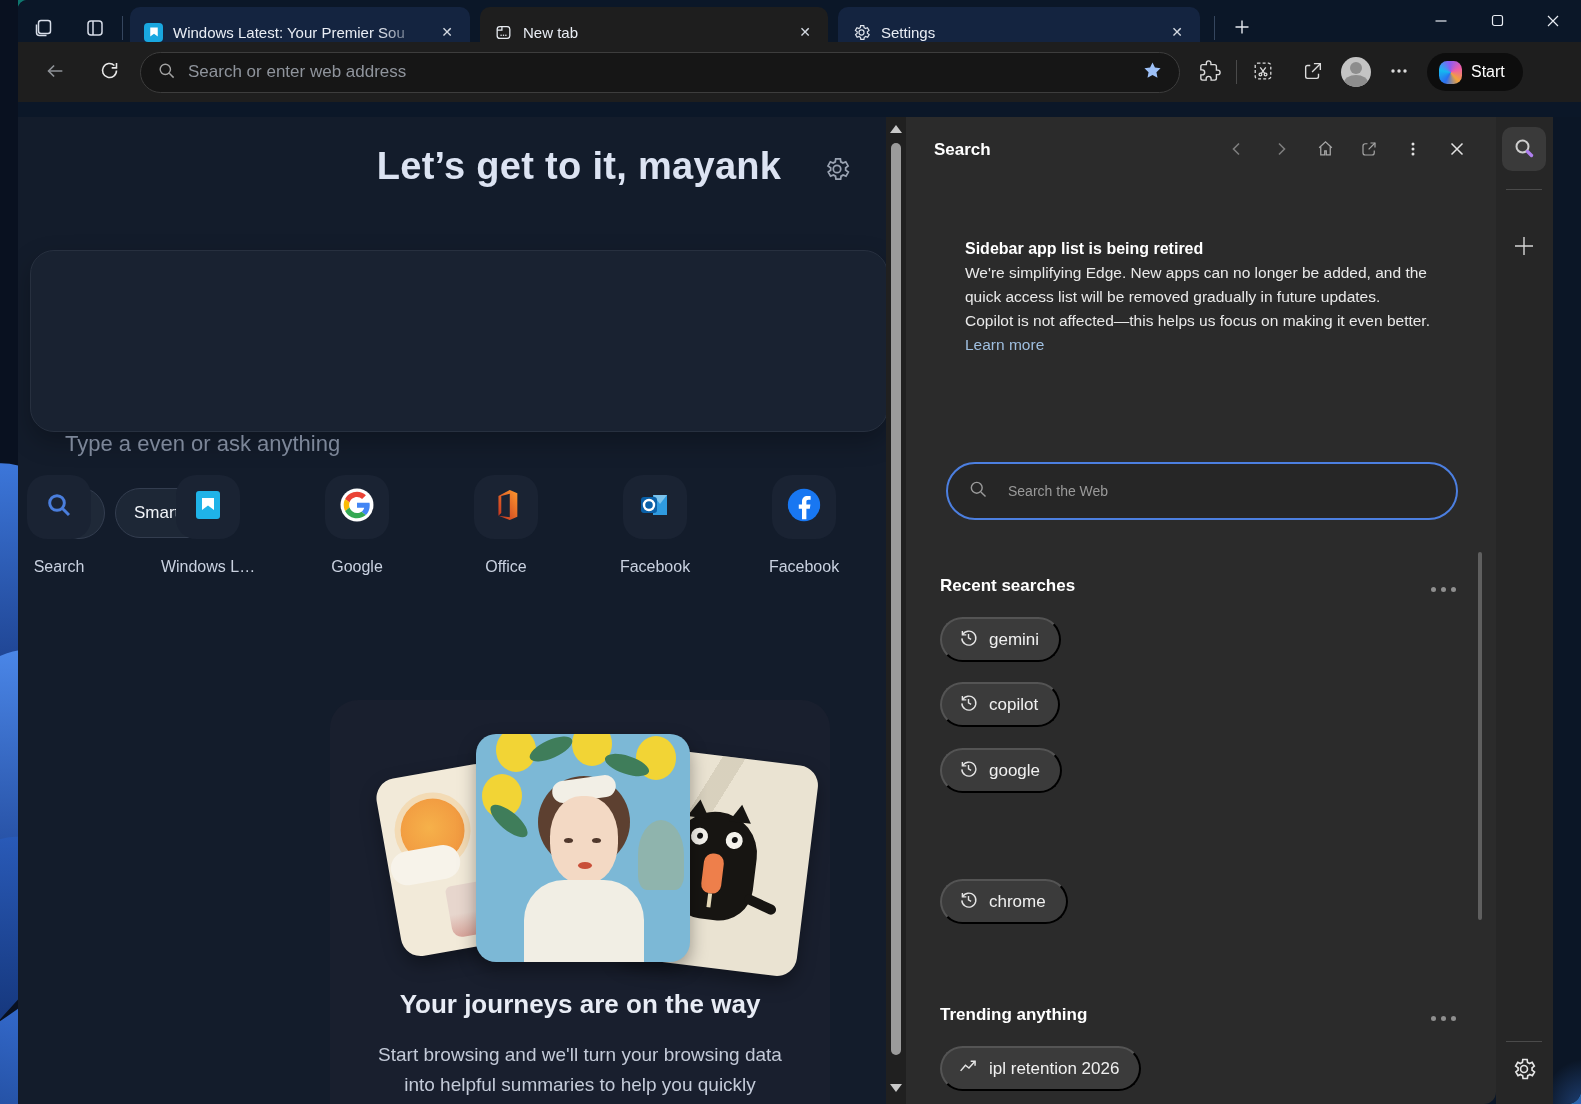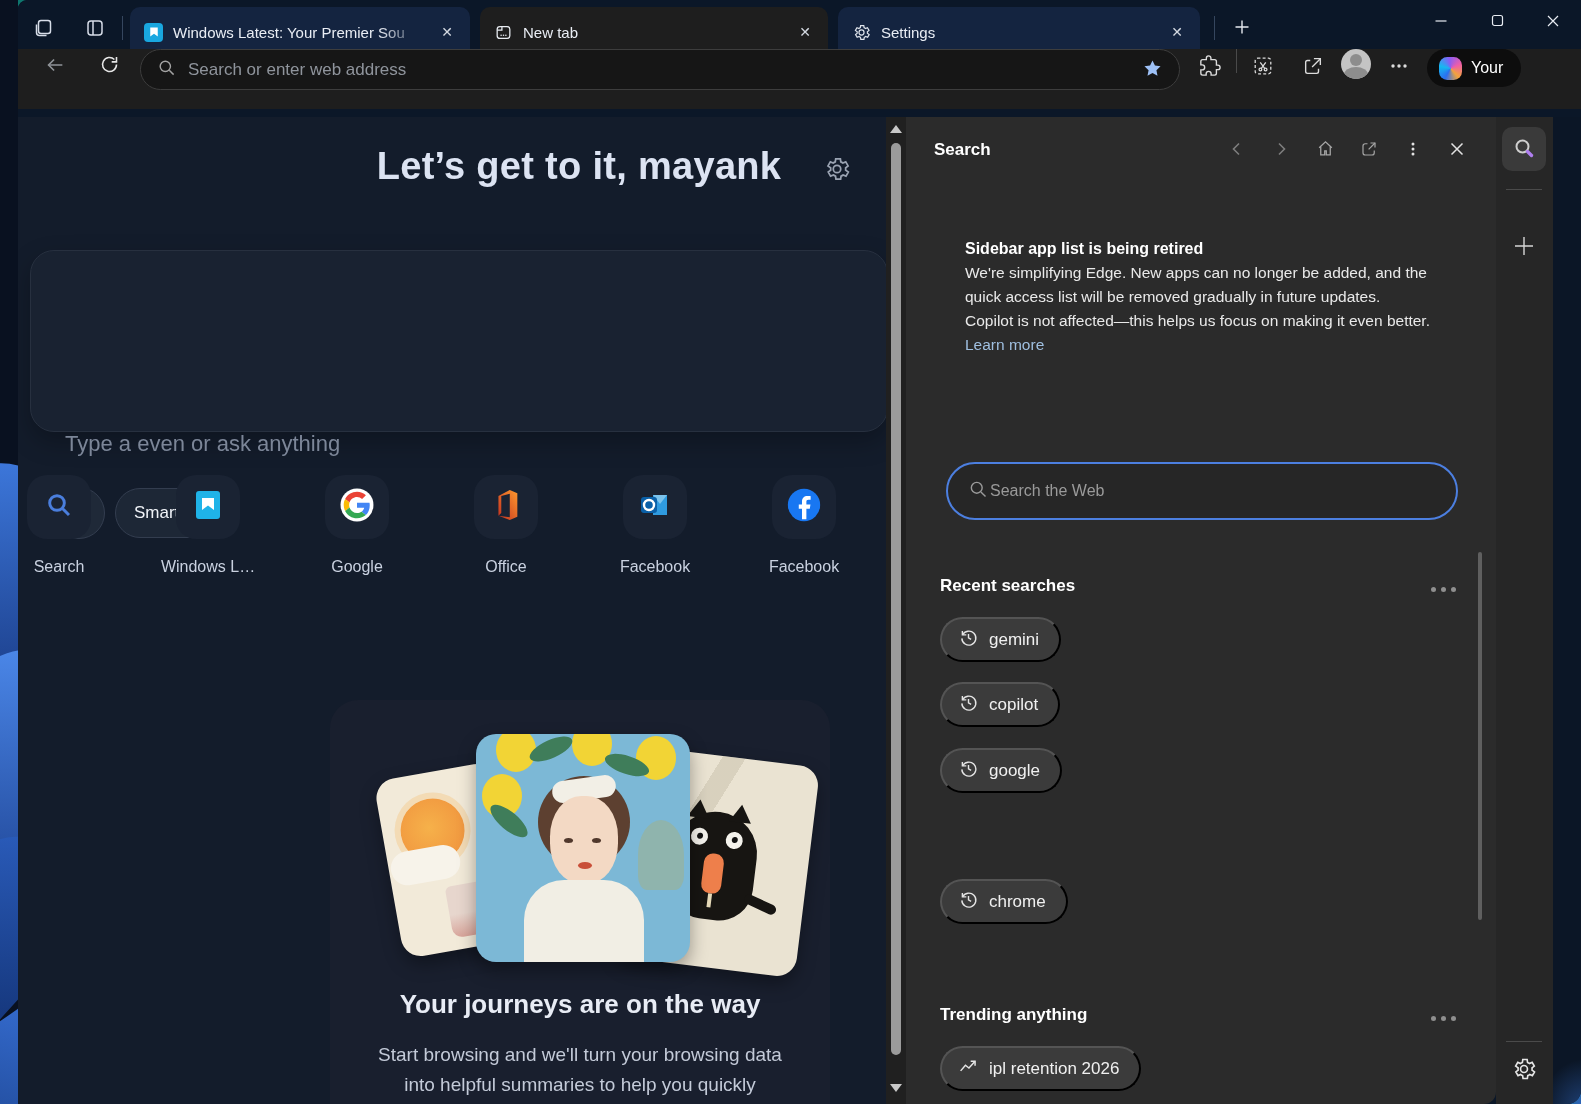--- a/index.html
+++ b/index.html
@@ -28,21 +28,21 @@
   .favicon { width:19px; height:19px; flex:0 0 auto; margin-right:10px; }
   .tab-title { color:#e9edf4; font-size:15px; white-space:nowrap; overflow:hidden; }
   .tab-title.fade { width:252px; -webkit-mask-image:linear-gradient(90deg,#000 82%,transparent); mask-image:linear-gradient(90deg,#000 82%,transparent); }
   .tab-close { margin-left:12px; color:#d4d9e1; font-size:14px; line-height:1; background:transparent; border:none; cursor:pointer; padding:3px 5px; border-radius:4px; }
   .wl-fav { width:19px; height:19px; background:#19a7e0; border-radius:4px; display:flex; align-items:center; justify-content:center; }
   .newtab-plus { position:absolute; top:12px; width:32px; height:32px; color:#e6eaf0; font-size:22px; font-weight:400; display:flex; align-items:center; justify-content:center; background:transparent; border:none; cursor:pointer; }
   .win-controls { position:absolute; right:0; top:0; height:44px; display:flex; }
   .wc-btn { width:56px; height:44px; display:flex; align-items:center; justify-content:center; color:#e8ecf2; background:transparent; border:none; cursor:pointer; }
 
   
-  .toolbar { position:absolute; left:0; right:0; top:49px; height:60px; background:#1e1e1e; display:flex; align-items:flex-start; }
+  .toolbar { position:absolute; left:0; right:0; top:42px; height:60px; background:#1e1e1e; display:flex; align-items:center; }
   .nav-btn { width:34px; height:34px; border:none; background:transparent; display:flex; align-items:center; justify-content:center; cursor:pointer; border-radius:6px; flex:0 0 auto; }
   .back-btn { margin-left:20px; color:#8f9398; }
   .refresh-btn { margin-left:20px; color:#e6e6e6; }
   .addressbar { margin-left:14px; width:1040px; height:41px; background:#161616; border:1px solid #3d3d3d; border-radius:21px; display:flex; align-items:center; padding:0 10px 0 16px; cursor:text; }
   .addr-search-ic { color:#a2a2a2; flex:0 0 auto; }
   .addr-text { margin-left:12px; color:#8f949c; font-size:17px; flex:1; white-space:nowrap; }
   .star-btn { width:34px; height:34px; border:none; background:transparent; display:flex; align-items:center; justify-content:center; cursor:pointer; color:#9ec1f7; flex:0 0 auto; }
   .tb-right-btn { width:36px; height:36px; border:none; background:transparent; display:flex; align-items:center; justify-content:center; cursor:pointer; color:#dcdcdc; flex:0 0 auto; }
   .ext-btn { margin-left:12px; }
   .tb-vsep { width:1px; height:24px; background:#4a4a4a; margin:0 8px; flex:0 0 auto; }
@@ -116,21 +116,21 @@
   .ph-dim { color:#7d7d7d; }
   .ph-mid { color:#a6a6a6; }
   .ph-bright { color:#e3e3e3; }
 
   .notice { position:absolute; left:59px; top:120px; width:480px; color:#e9e9e9; font-size:15.5px; line-height:24px; }
   .notice-title { font-weight:700; font-size:16px; color:#ffffff; }
   .notice-link { color:#9fbfe0; cursor:pointer; display:inline-block; margin-top:0px; }
 
   .websearch { position:absolute; left:40px; top:345px; width:512px; height:58px; border:2px solid #4c7fe0; border-radius:29px; background:#262626; display:flex; align-items:center; padding:0 20px; cursor:text; }
   .ws-icon { color:#9a9a9a; flex:0 0 auto; }
-  .ws-text { margin-left:2px; color:#9a9a9a; font-size:16px; }
+  .ws-text { margin-left:20px; color:#9a9a9a; font-size:14px; }
 
   .sec-heading { position:absolute; left:34px; color:#ffffff; font-size:17px; font-weight:700; }
   .sec-dots { position:absolute; right:36px; display:flex; gap:5px; cursor:pointer; background:transparent; border:none; padding:4px; }
   .sec-dots i { width:5px; height:5px; border-radius:50%; background:#8f8f8f; }
   .pill { position:absolute; left:34px; height:45px; border-radius:23px; background:#3b3b3b; display:inline-flex; align-items:center; padding:0 20px 0 16px; color:#f0f0f0; font-size:17px; gap:10px; cursor:pointer; white-space:nowrap; }
   .pill svg { flex:0 0 auto; color:#e4e4e4; }
 
   .panel-scrollthumb { position:absolute; right:14px; top:435px; width:4px; height:368px; border-radius:2px; background:#5f5f5f; }
 
   
@@ -291,21 +291,21 @@
       <div class="avatar"></div>
       <button class="tb-right-btn">
         <span><svg width="20" height="20" viewBox="0 0 20 20" fill="currentColor">
               <circle cx="4" cy="10" r="1.7"></circle>
               <circle cx="10" cy="10" r="1.7"></circle>
               <circle cx="16" cy="10" r="1.7"></circle>
             </svg></span>
       </button>
       <button class="chat-btn">
         <span class="copilot-logo"></span>
-        <span class="chat-label">Your</span>
+        <span class="chat-label">Start</span>
       </button>
     </div>
 
     <div class="main">
 
       <div class="content">
         <div class="greeting-row">
           <span class="greeting">Let’s get to it, mayank</span>
         </div>
         <button class="greet-gear">

